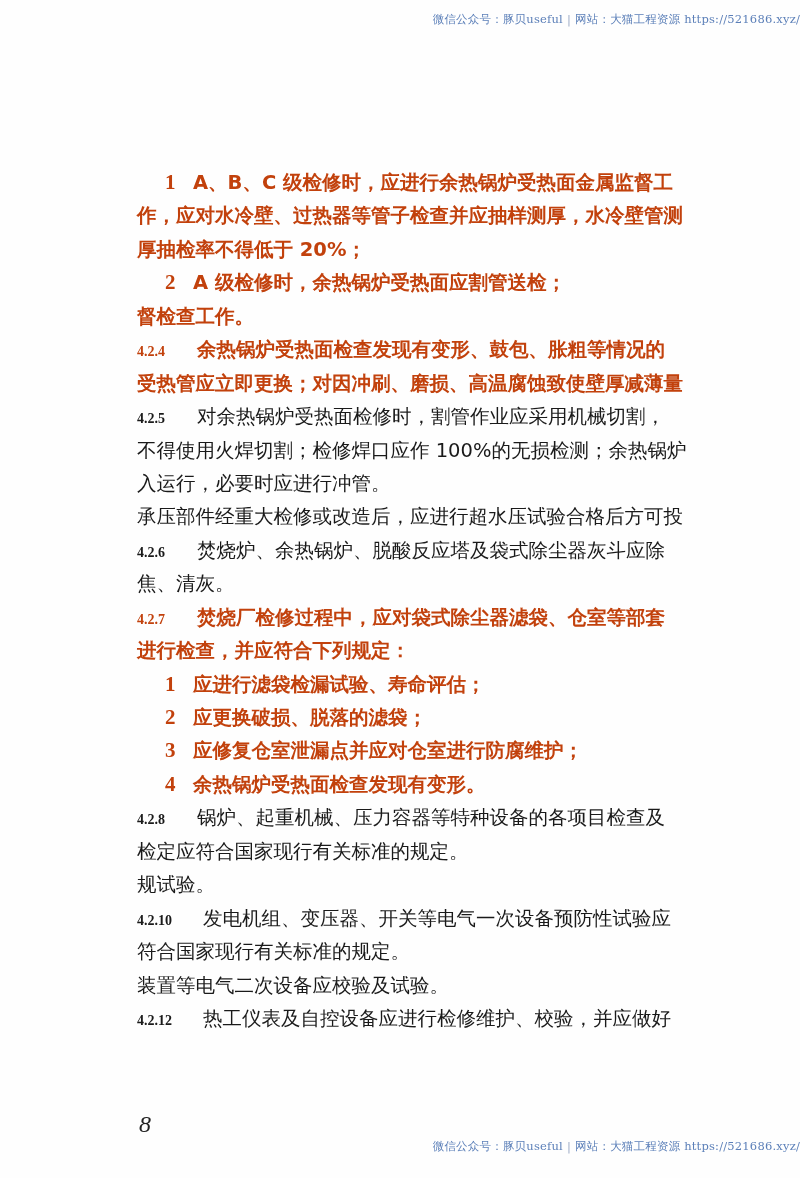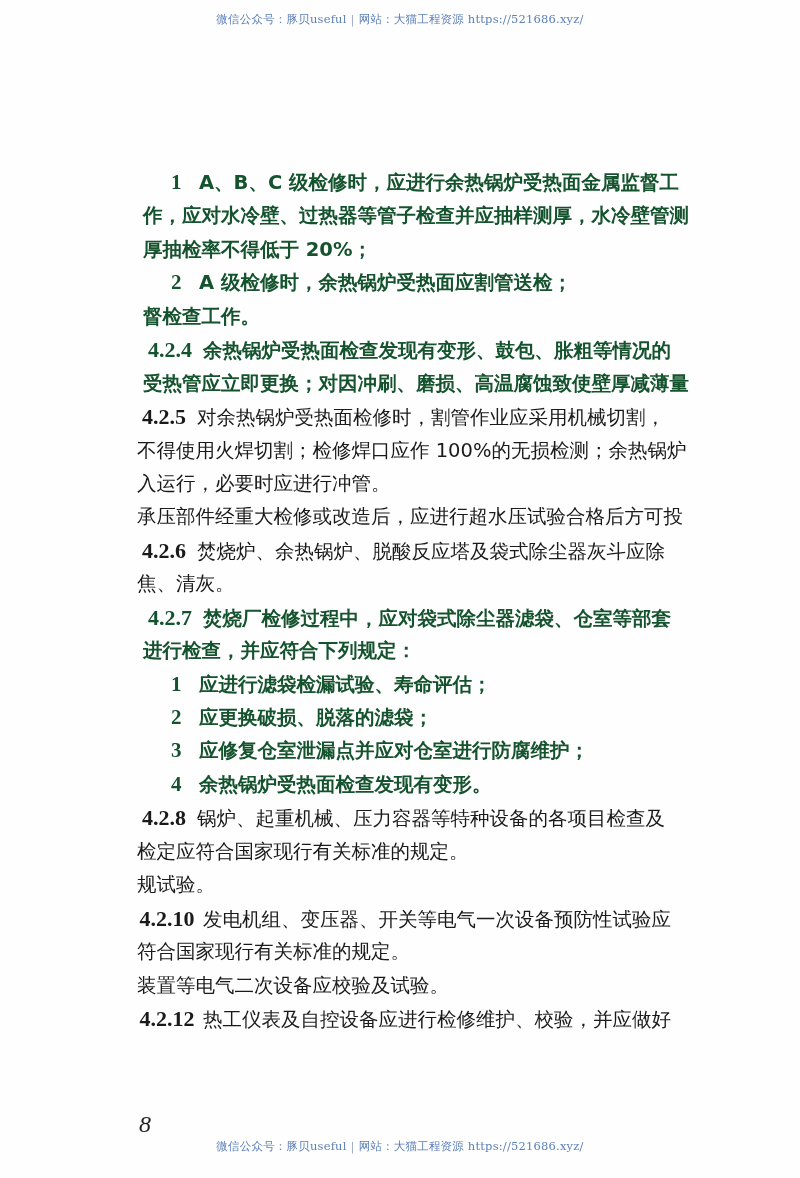--- a/index.html
+++ b/index.html
@@ -11,21 +11,21 @@
     width: 800px;
     height: 1178px;
     position: relative;
     overflow: hidden;
     background: #fefefe;
   }
   .watermark {
     position: absolute;
     left: 0;
     width: 800px;
-    text-align: center;
+    text-align: right;
     font-family: "DejaVu Serif", "Liberation Serif", serif;
     font-size: 11.5px;
     color: #5b7fb8;
     letter-spacing: 0.2px;
     white-space: nowrap;
   }
   .watermark.top { top: 12px; }
   .watermark.bottom { top: 1139px; }
   .watermark .sep { color: #9aa9c4; padding: 0 4px; }
 
@@ -37,37 +37,36 @@
     font-family: "DejaVu Sans", "Liberation Sans", sans-serif;
     font-size: 19.5px;
     color: #1a1a1a;
   }
   .line {
     height: 33.45px;
     line-height: 33.45px;
     white-space: nowrap;
     overflow: visible;
   }
-  .bold { font-weight: bold; color: #14532d; margin-left: 6px; }
+  .bold { font-weight: bold; color: #c2410c; }
   .indent1 { padding-left: 28px; }
   .num {
     display: inline-block;
     font-family: "Liberation Serif", "DejaVu Serif", serif;
     font-weight: bold;
     font-size: 21px;
     width: 28px;
   }
   .clause {
     display: inline-block;
     font-family: "Liberation Serif", "DejaVu Serif", serif;
     font-weight: bold;
-    font-size: 22px;
+    font-size: 14px;
     min-width: 54px;
     padding-right: 6px;
-    text-align: center;
   }
   .clause.wide { min-width: 60px; }
   .pagenum {
     position: absolute;
     left: 139px;
     top: 1111px;
     font-family: "Liberation Serif", "DejaVu Serif", serif;
     font-style: italic;
     font-size: 24px;
     color: #222;

